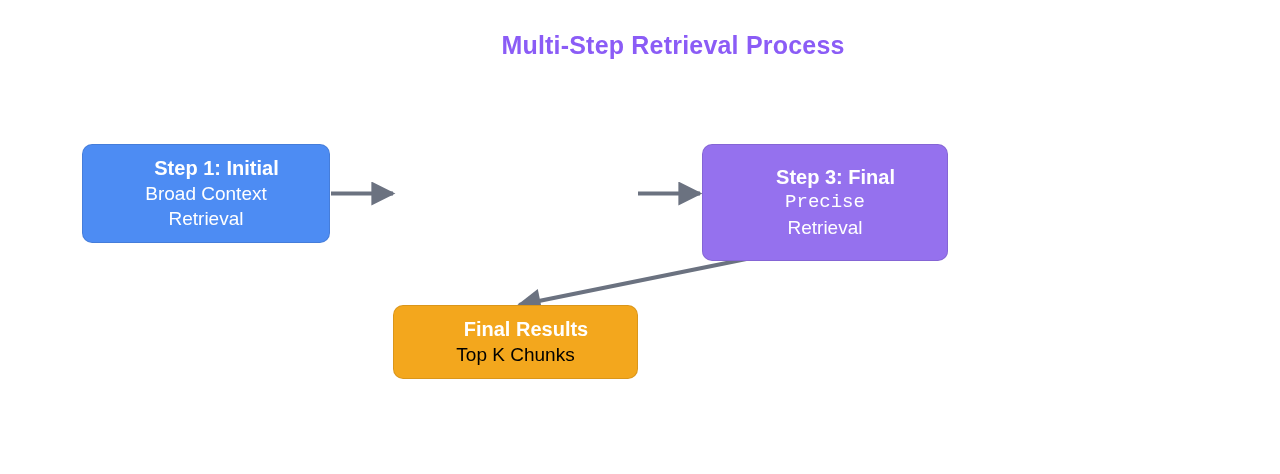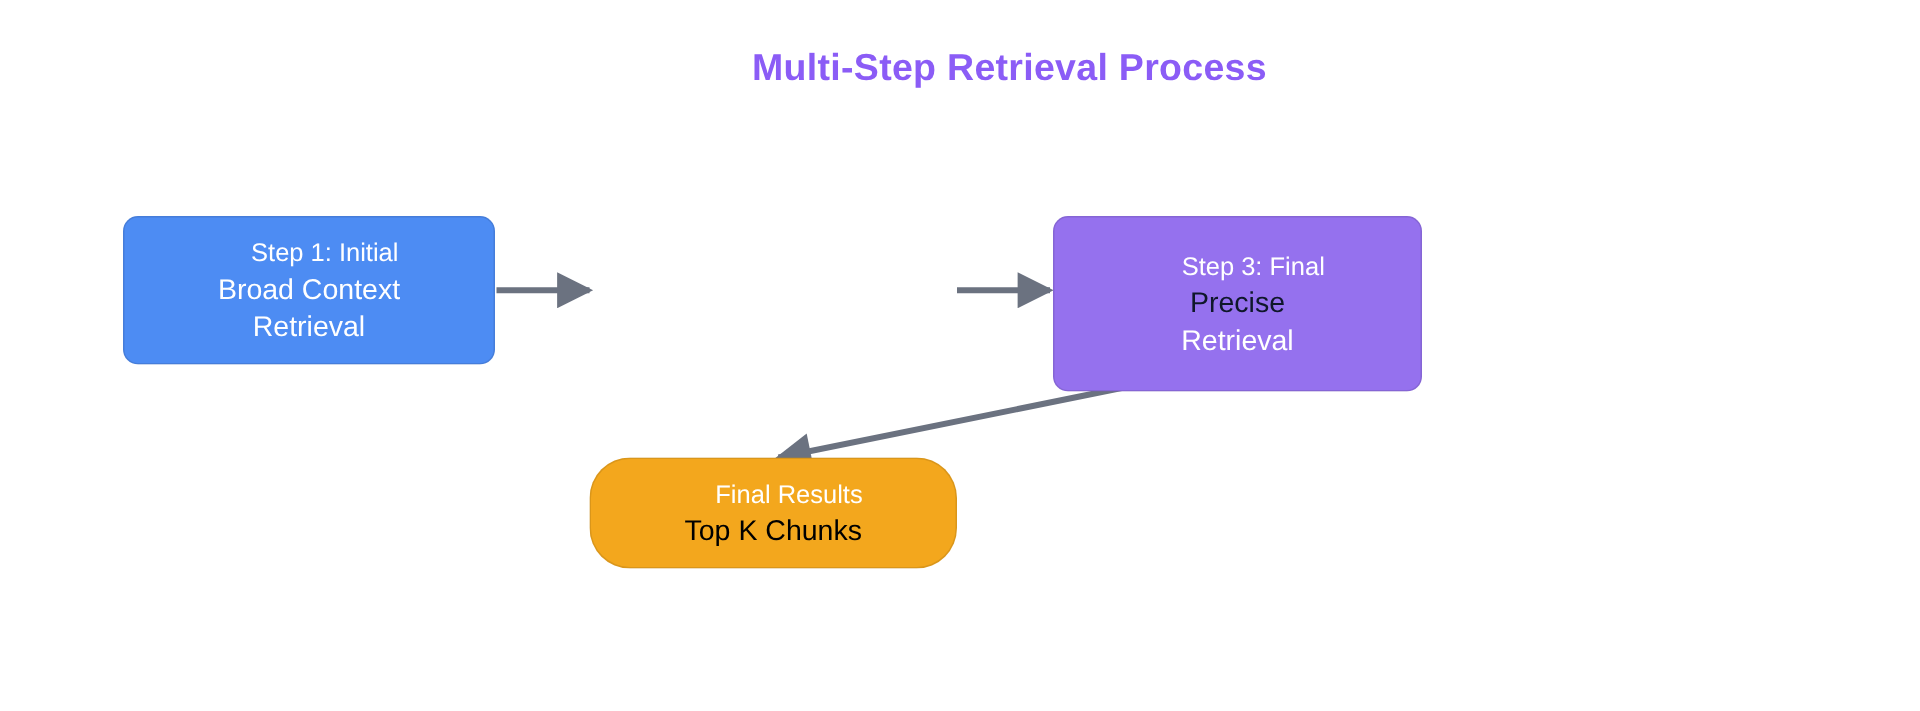--- a/index.html
+++ b/index.html
@@ -30,22 +30,22 @@
     border-radius: 10px;
     border: 1px solid rgba(0,0,0,0.10);
     box-sizing: border-box;
     display: flex;
     flex-direction: column;
     align-items: center;
     justify-content: center;
     text-align: center;
   }
   .node .node-title {
-    font-size: 17px;
-    font-weight: 400;
+    font-size: 20px;
+    font-weight: 700;
     line-height: 25px;
     margin-left: 21px;
   }
   .node .node-line {
     font-size: 19px;
     font-weight: 400;
     line-height: 25px;
   }
   #node-step1 { left: 82px;  top: 144px; width: 248px; height: 99px; }
   #node-step2 { left: 395px; top: 144px; width: 242px; height: 99px; }
@@ -80,22 +80,22 @@
 
   <div class="node" id="node-step1" style="background: rgb(77, 140, 243);">
     <div class="node-title" style="color: rgb(255, 255, 255);">Step 1: Initial</div>
     <div class="node-line" style="color: rgb(255, 255, 255);">Broad Context</div>
     <div class="node-line" style="color: rgb(255, 255, 255);">Retrieval</div>
   </div>
 
 
   <div class="node" id="node-step3" style="background: rgb(149, 113, 238);">
     <div class="node-title" style="color: rgb(255, 255, 255);">Step 3: Final</div>
-    <div class="node-line" style="color: #0f172a;">Precise</div>
+    <div class="node-line" style="color: #ffffff; font-family: Liberation Mono, monospace;">Precise</div>
     <div class="node-line" style="color: rgb(255, 255, 255);">Retrieval</div>
   </div>
 
-  <div class="node" id="node-final" style="background: rgb(243, 167, 29); border-radius: 27px;">
+  <div class="node" id="node-final" style="background: rgb(243, 167, 29);">
     <div class="node-title" style="color: rgb(255, 255, 255);">Final Results</div>
     <div class="node-line" style="color: #000000;">Top K Chunks</div>
   </div>
 
 </div>
 
 </body></html>

